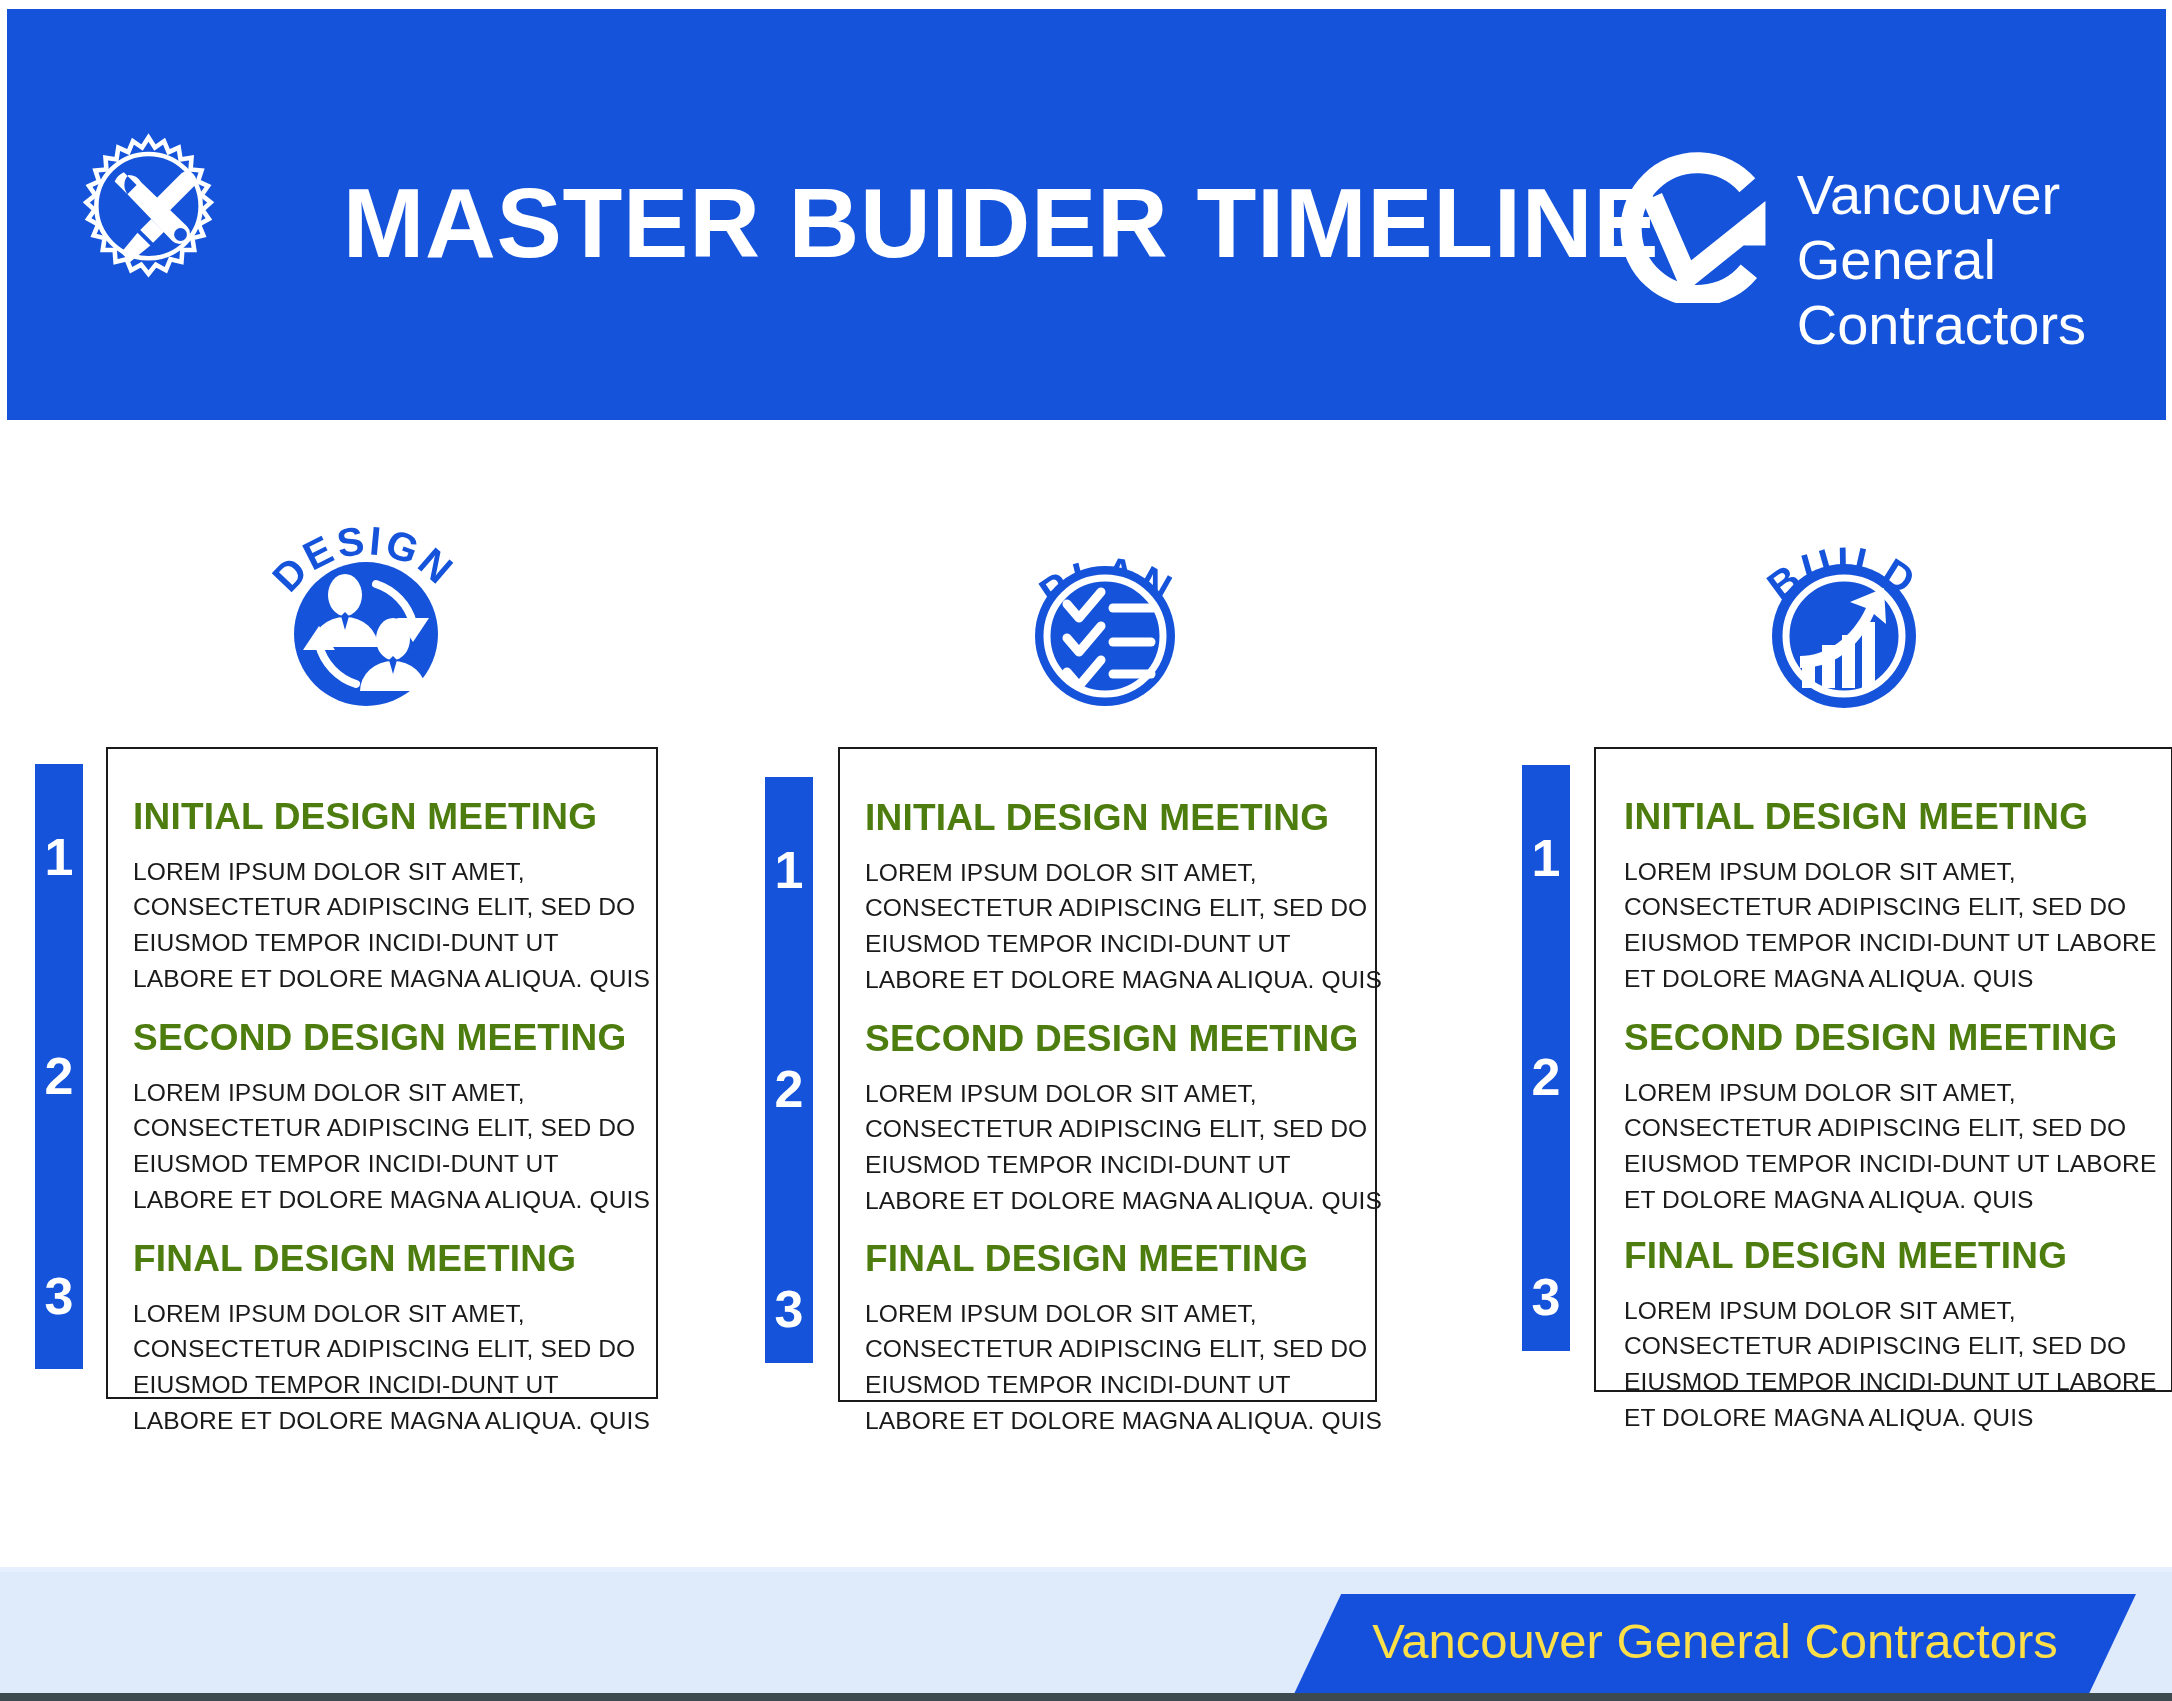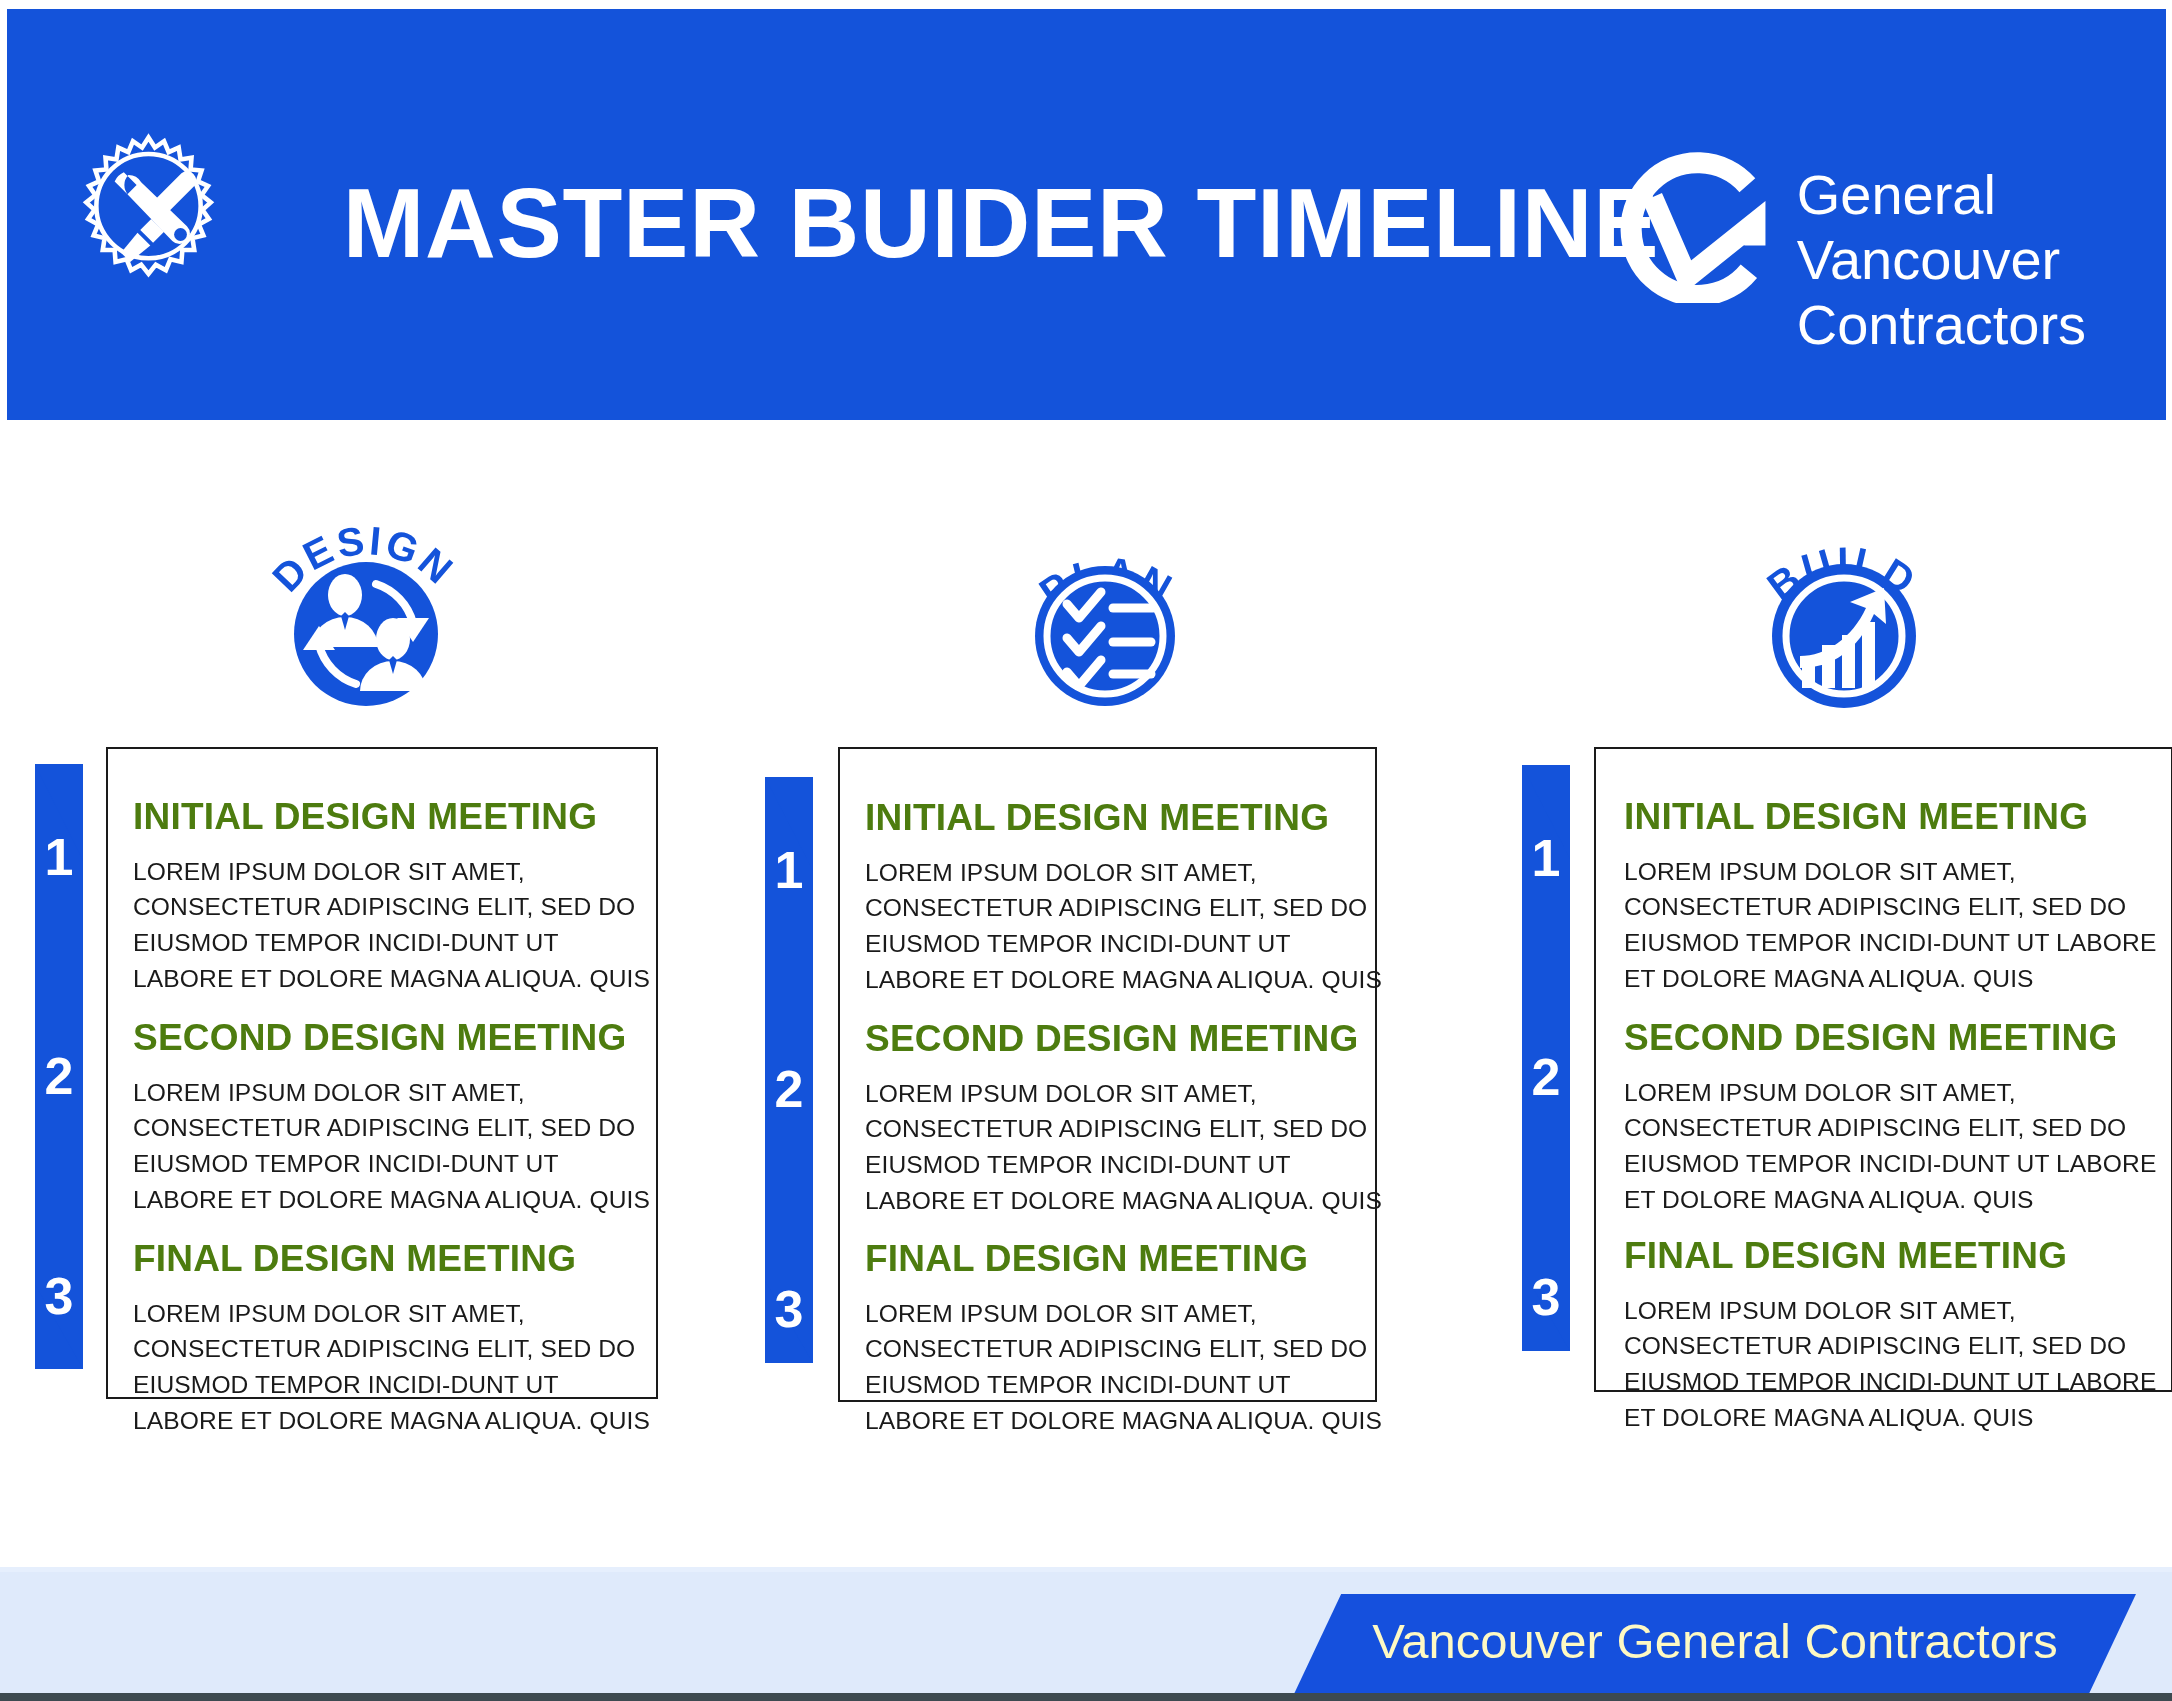--- a/index.html
+++ b/index.html
@@ -193,21 +193,21 @@
     clip-path: polygon(5.6% 0%, 100% 0%, 94.4% 100%, 0% 100%);
     box-shadow: 2.7px 3.3px 2.7px rgba(0,0,0,0.35);
   }
   #footer-banner-text {
     position: absolute;
     left: 0; right: 0;
     top: 22.6px;
     text-align: center;
     font-size: 49px;
     font-weight: 400;
-    color: #fef9c3;
+    color: #fde047;
     white-space: nowrap;
     line-height: 1;
   }
 </style>
 </head>
 <body>
 
 <div id="page">
 
   <div id="header">
@@ -240,22 +240,22 @@
     <div id="header-title">MASTER BUIDER TIMELINE</div>
 
     <div id="brand-logo">
       <svg viewBox="0 0 110 100" xmlns="http://www.w3.org/2000/svg">
         <path d="M95 22 A44 44 0 1 0 96 79" stroke="#ffffff" stroke-width="14" fill="none" stroke-linecap="butt"></path>
         <path d="M32 30 L55 83 L100 47 L100 62" stroke="#ffffff" stroke-width="14" fill="none" stroke-linejoin="miter" stroke-linecap="butt"></path>
       </svg>
     </div>
 
     <div id="brand-text">
+      <div class="brand-line">Vancouver</div>
       <div class="brand-line">General</div>
-      <div class="brand-line">Vancouver</div>
       <div class="brand-line">Contractors</div>
     </div>
   </div>
 
   <div class="column" id="col-0">
 
     <div class="step-icon-wrap">
       <svg viewBox="0 0 220 200" xmlns="http://www.w3.org/2000/svg">
         <defs>
             <path id="arcDesign" d="M22 108 A92 92 0 0 1 198 100"></path>

